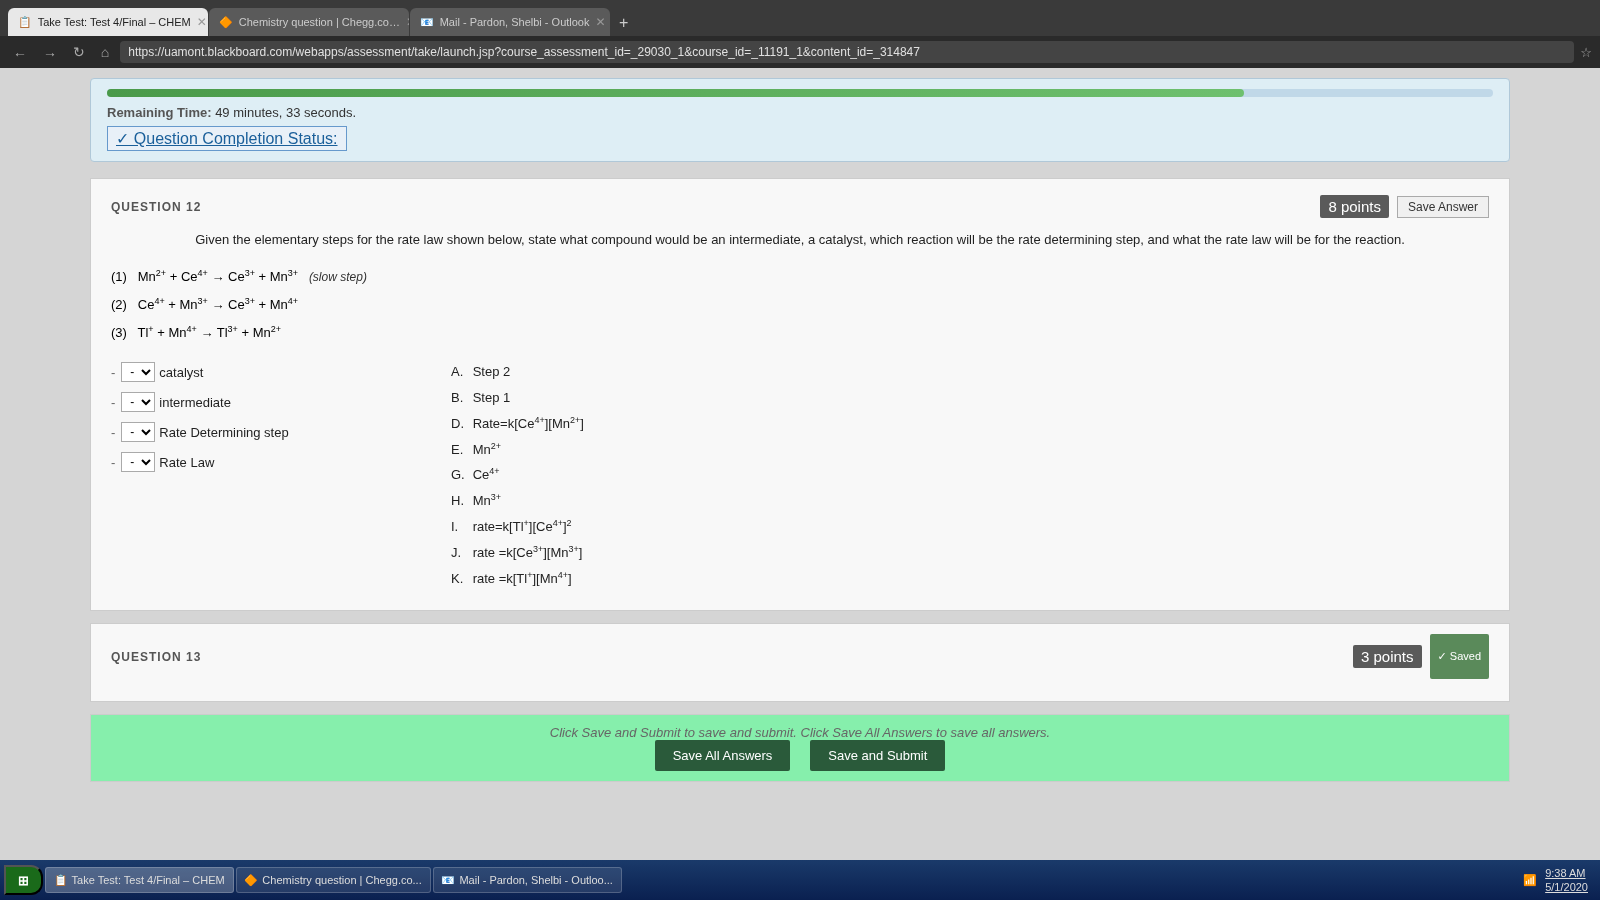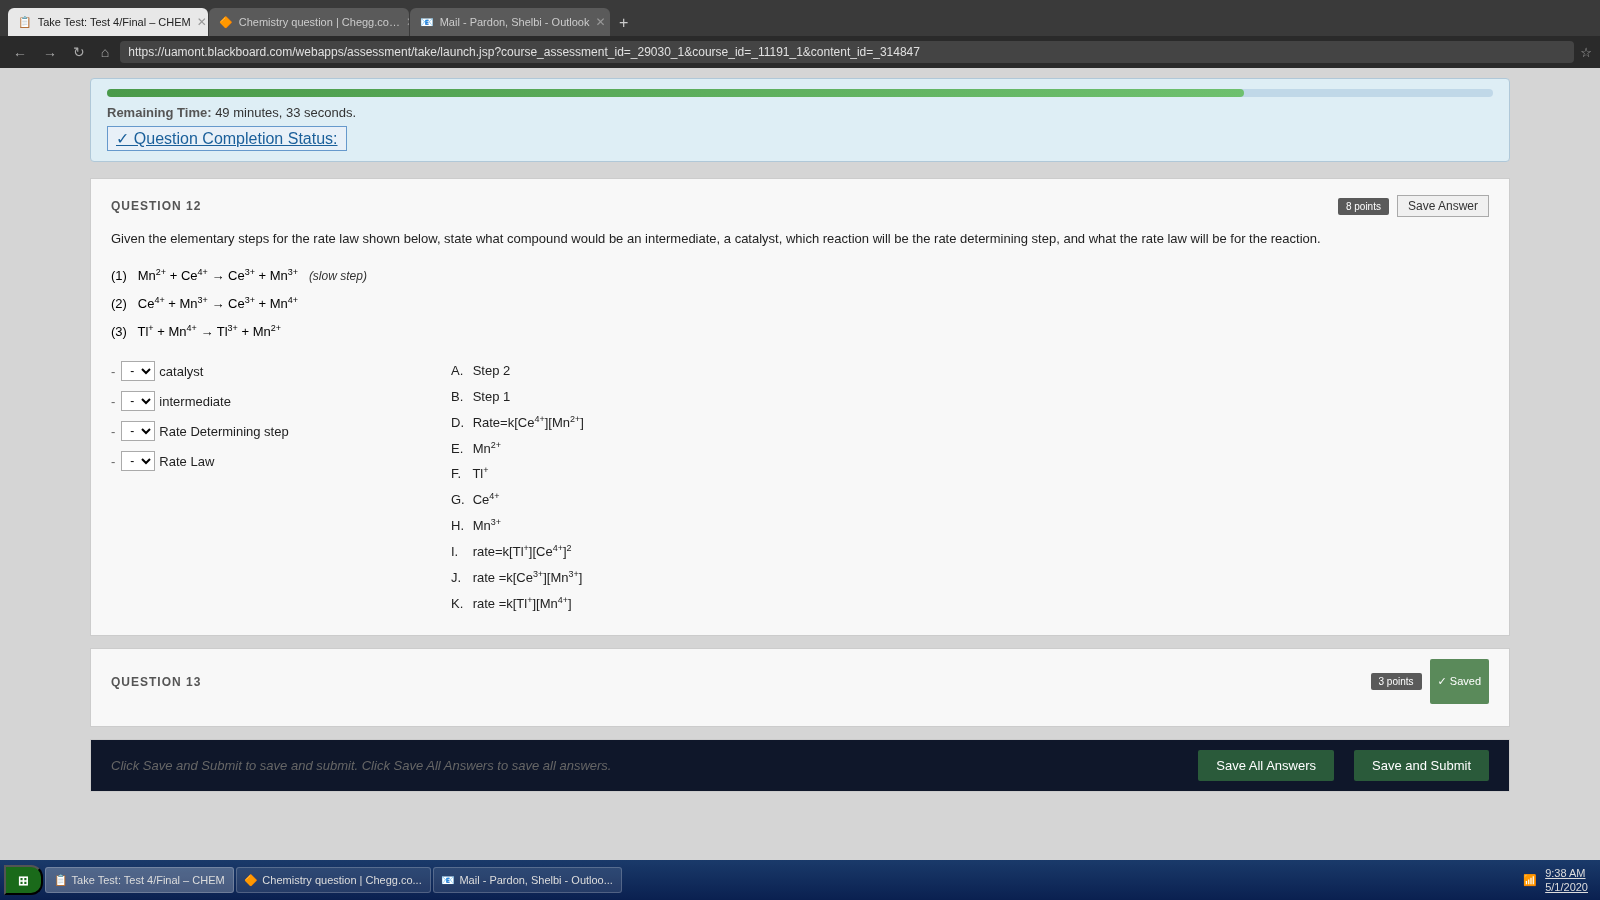--- a/index.html
+++ b/index.html
@@ -162,21 +162,21 @@
       text-transform: uppercase;
     }
     .question-meta {
       display: flex;
       align-items: center;
       gap: 8px;
     }
     .points-badge {
       background: #5a5a5a;
       color: white;
-      font-size: 10px;
+      font-size: 15px;
       padding: 3px 8px;
       border-radius: 2px;
     }
     .save-answer-btn {
       background: #f0f0f0;
       border: 1px solid #aaa;
       font-size: 12px;
       padding: 3px 10px;
       cursor: pointer;
       color: #333;
@@ -191,20 +191,21 @@
       align-items: center;
       gap: 4px;
       text-align: right;
     }
 
     .question-text {
       font-size: 13px;
       color: #222;
       margin-bottom: 14px;
       line-height: 1.5;
+      text-align: center;
     }
 
     
     .equations-block {
       margin-bottom: 16px;
       font-size: 13px;
       line-height: 2.0;
     }
     .equation-line {
       margin-bottom: 2px;
@@ -262,26 +263,27 @@
       line-height: 1.5;
     }
     .choice-letter {
       display: inline-block;
       width: 18px;
       font-weight: normal;
     }
 
     
     .footer-bar {
-      background: #0f172a;
+      background: #86efac;
       border: 1px solid #ccc;
       padding: 10px 20px;
       display: flex;
       justify-content: space-between;
       align-items: center;
+      flex-direction: column;
     }
     .footer-text {
       font-style: italic;
       color: #666;
       font-size: 13px;
     }
     .footer-buttons {
       display: flex;
       gap: 20px;
     }
@@ -468,24 +470,20 @@
         </div>
         <div class="answer-choice">
           <span class="choice-letter">D.</span>
           <span>Rate=k[Ce<sup>4+</sup>][Mn<sup>2+</sup>]</span>
         </div>
         <div class="answer-choice">
           <span class="choice-letter">E.</span>
           <span>Mn<sup>2+</sup></span>
         </div>
         <div class="answer-choice">
-          <span class="choice-letter">F.</span>
-          <span>Tl<sup>+</sup></span>
-        </div>
-        <div class="answer-choice">
           <span class="choice-letter">G.</span>
           <span>Ce<sup>4+</sup></span>
         </div>
         <div class="answer-choice">
           <span class="choice-letter">H.</span>
           <span>Mn<sup>3+</sup></span>
         </div>
         <div class="answer-choice">
           <span class="choice-letter">I.</span>
           <span>rate=k[Tl<sup>+</sup>][Ce<sup>4+</sup>]<sup>2</sup></span>

